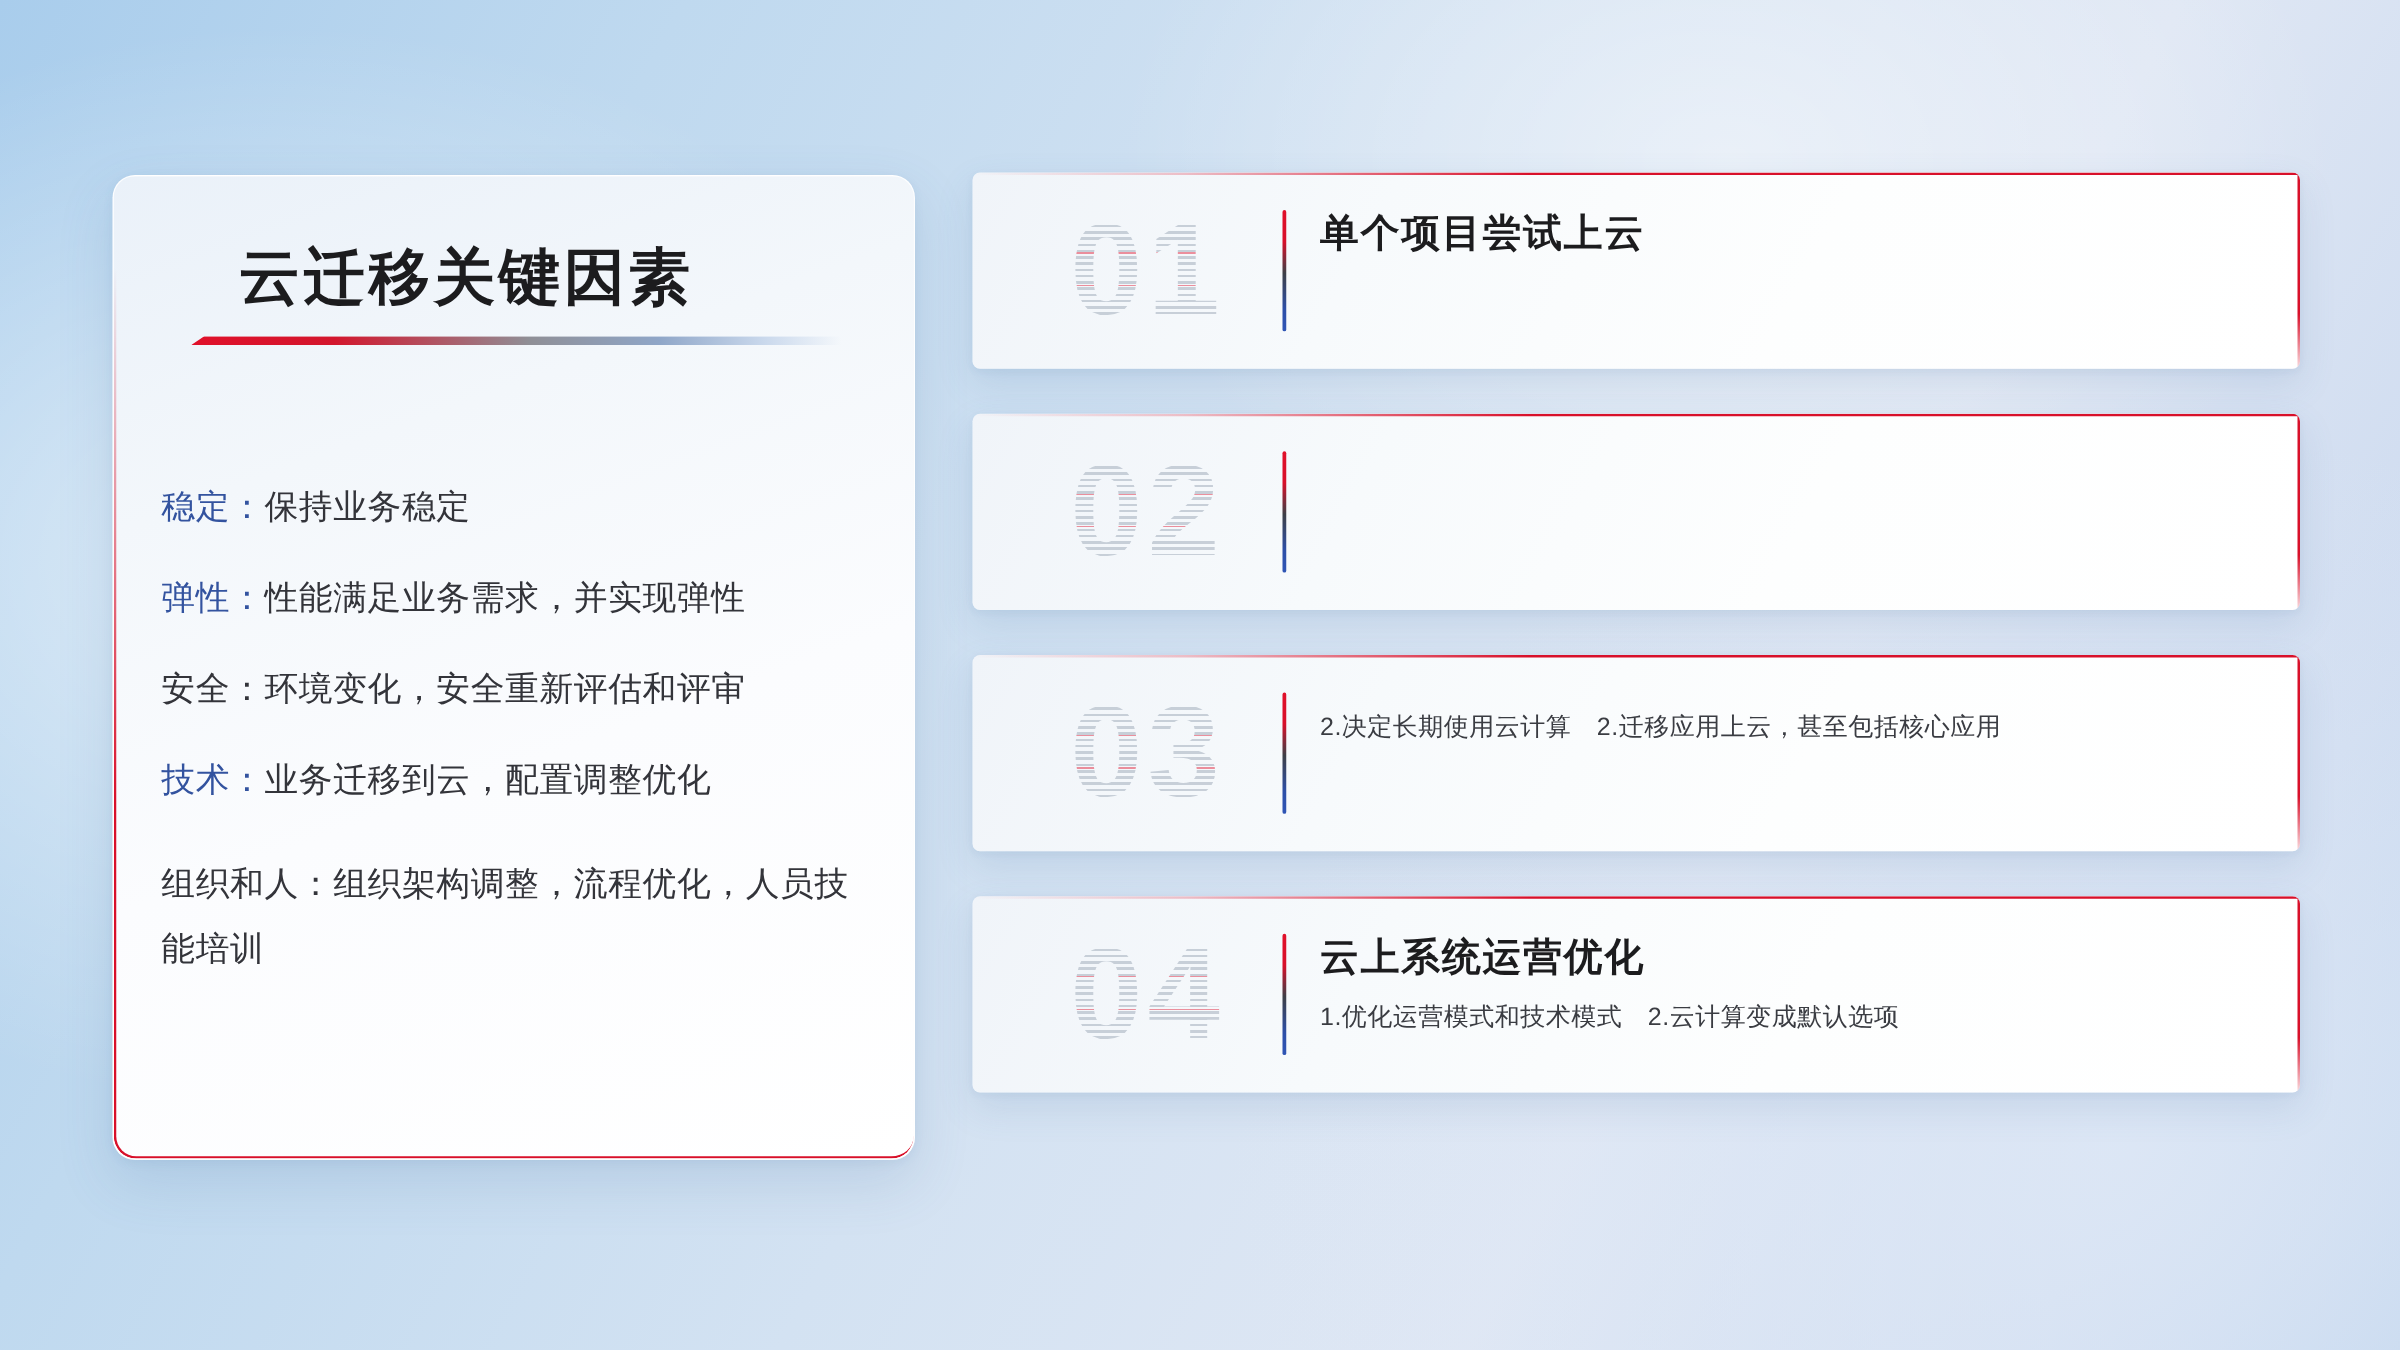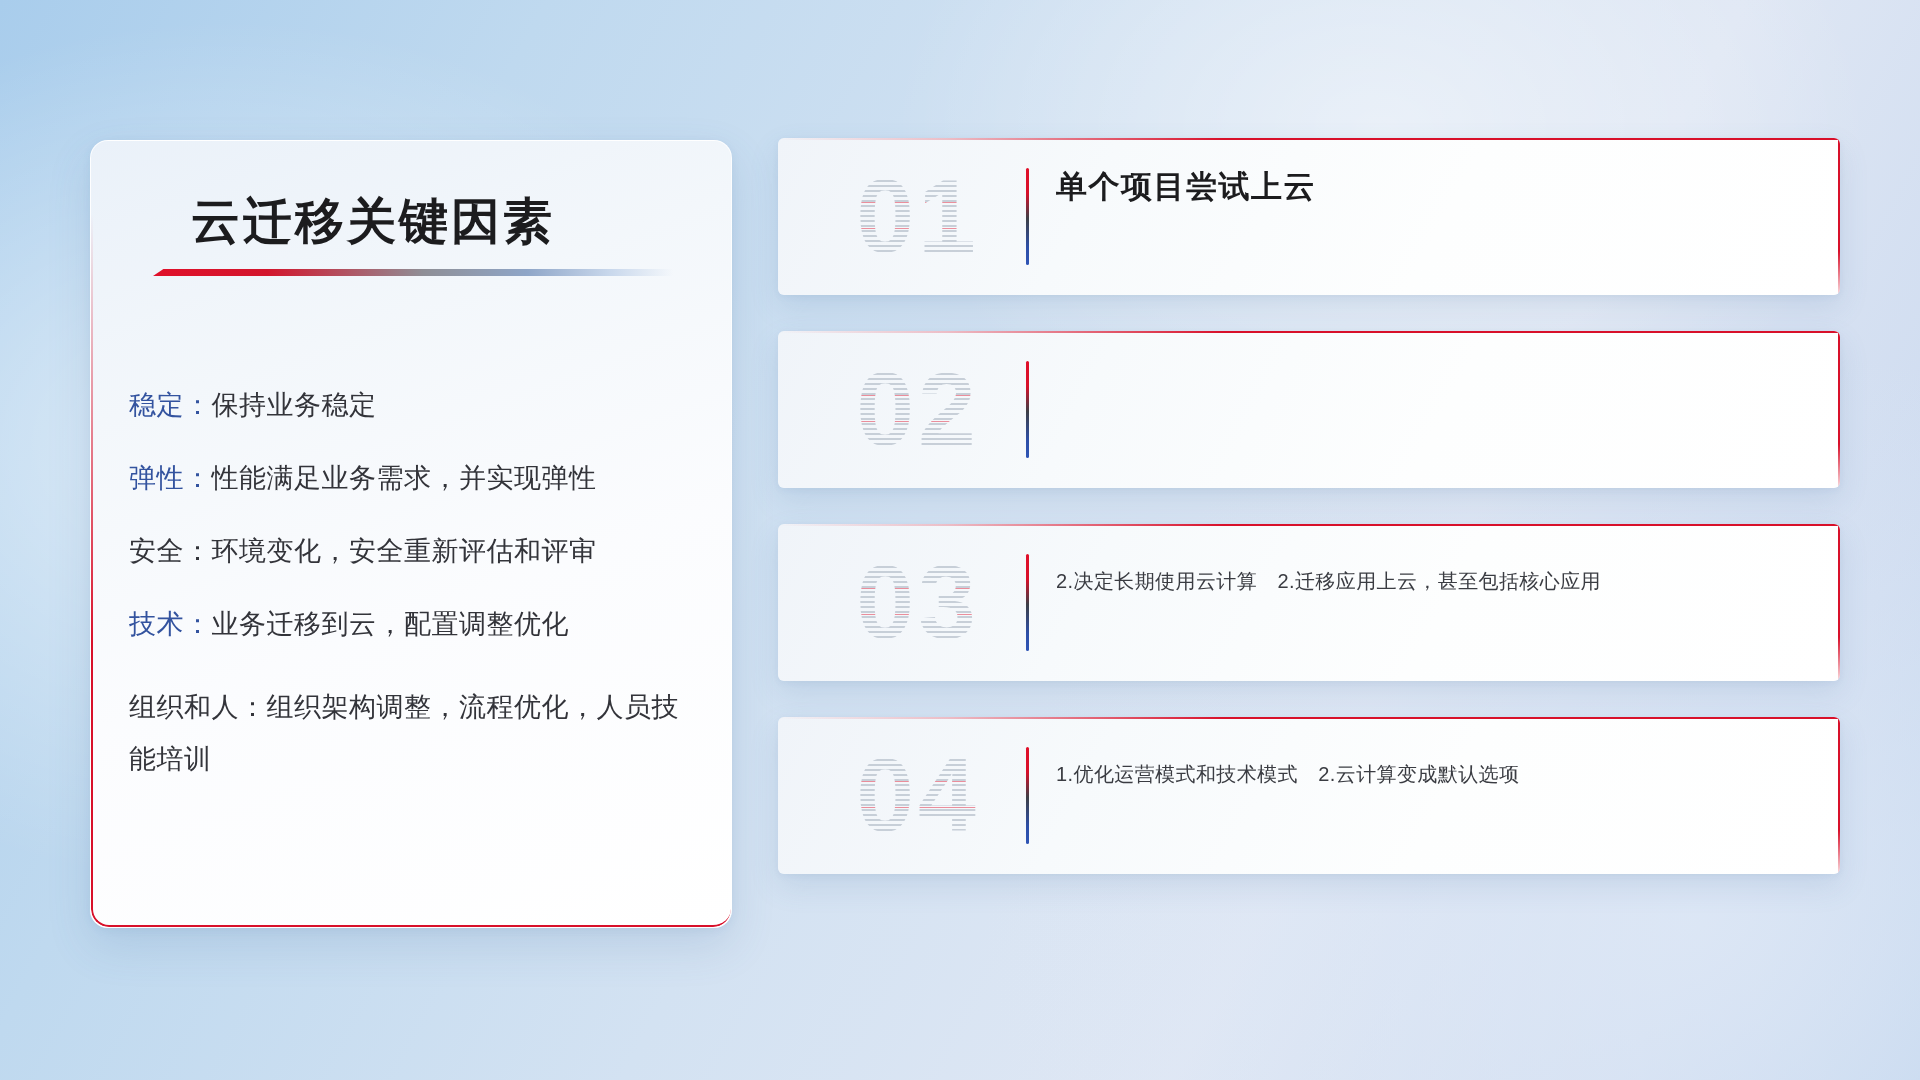--- a/index.html
+++ b/index.html
@@ -244,18 +244,19 @@
       <div class="step-body">
         <div class="step-desc">2.决定长期使用云计算　2.迁移应用上云，甚至包括核心应用</div>
       </div>
     </div>
 
     <div class="step-card">
       <div class="step-num">04</div>
       <div class="step-num-tint">04</div>
       <div class="step-accent"></div>
       <div class="step-body">
+        <div class="step-title">云上系统运营优化</div>
         <div class="step-desc">1.优化运营模式和技术模式　2.云计算变成默认选项</div>
       </div>
     </div>
 
   </div>
 </div>
 
 </body></html>

